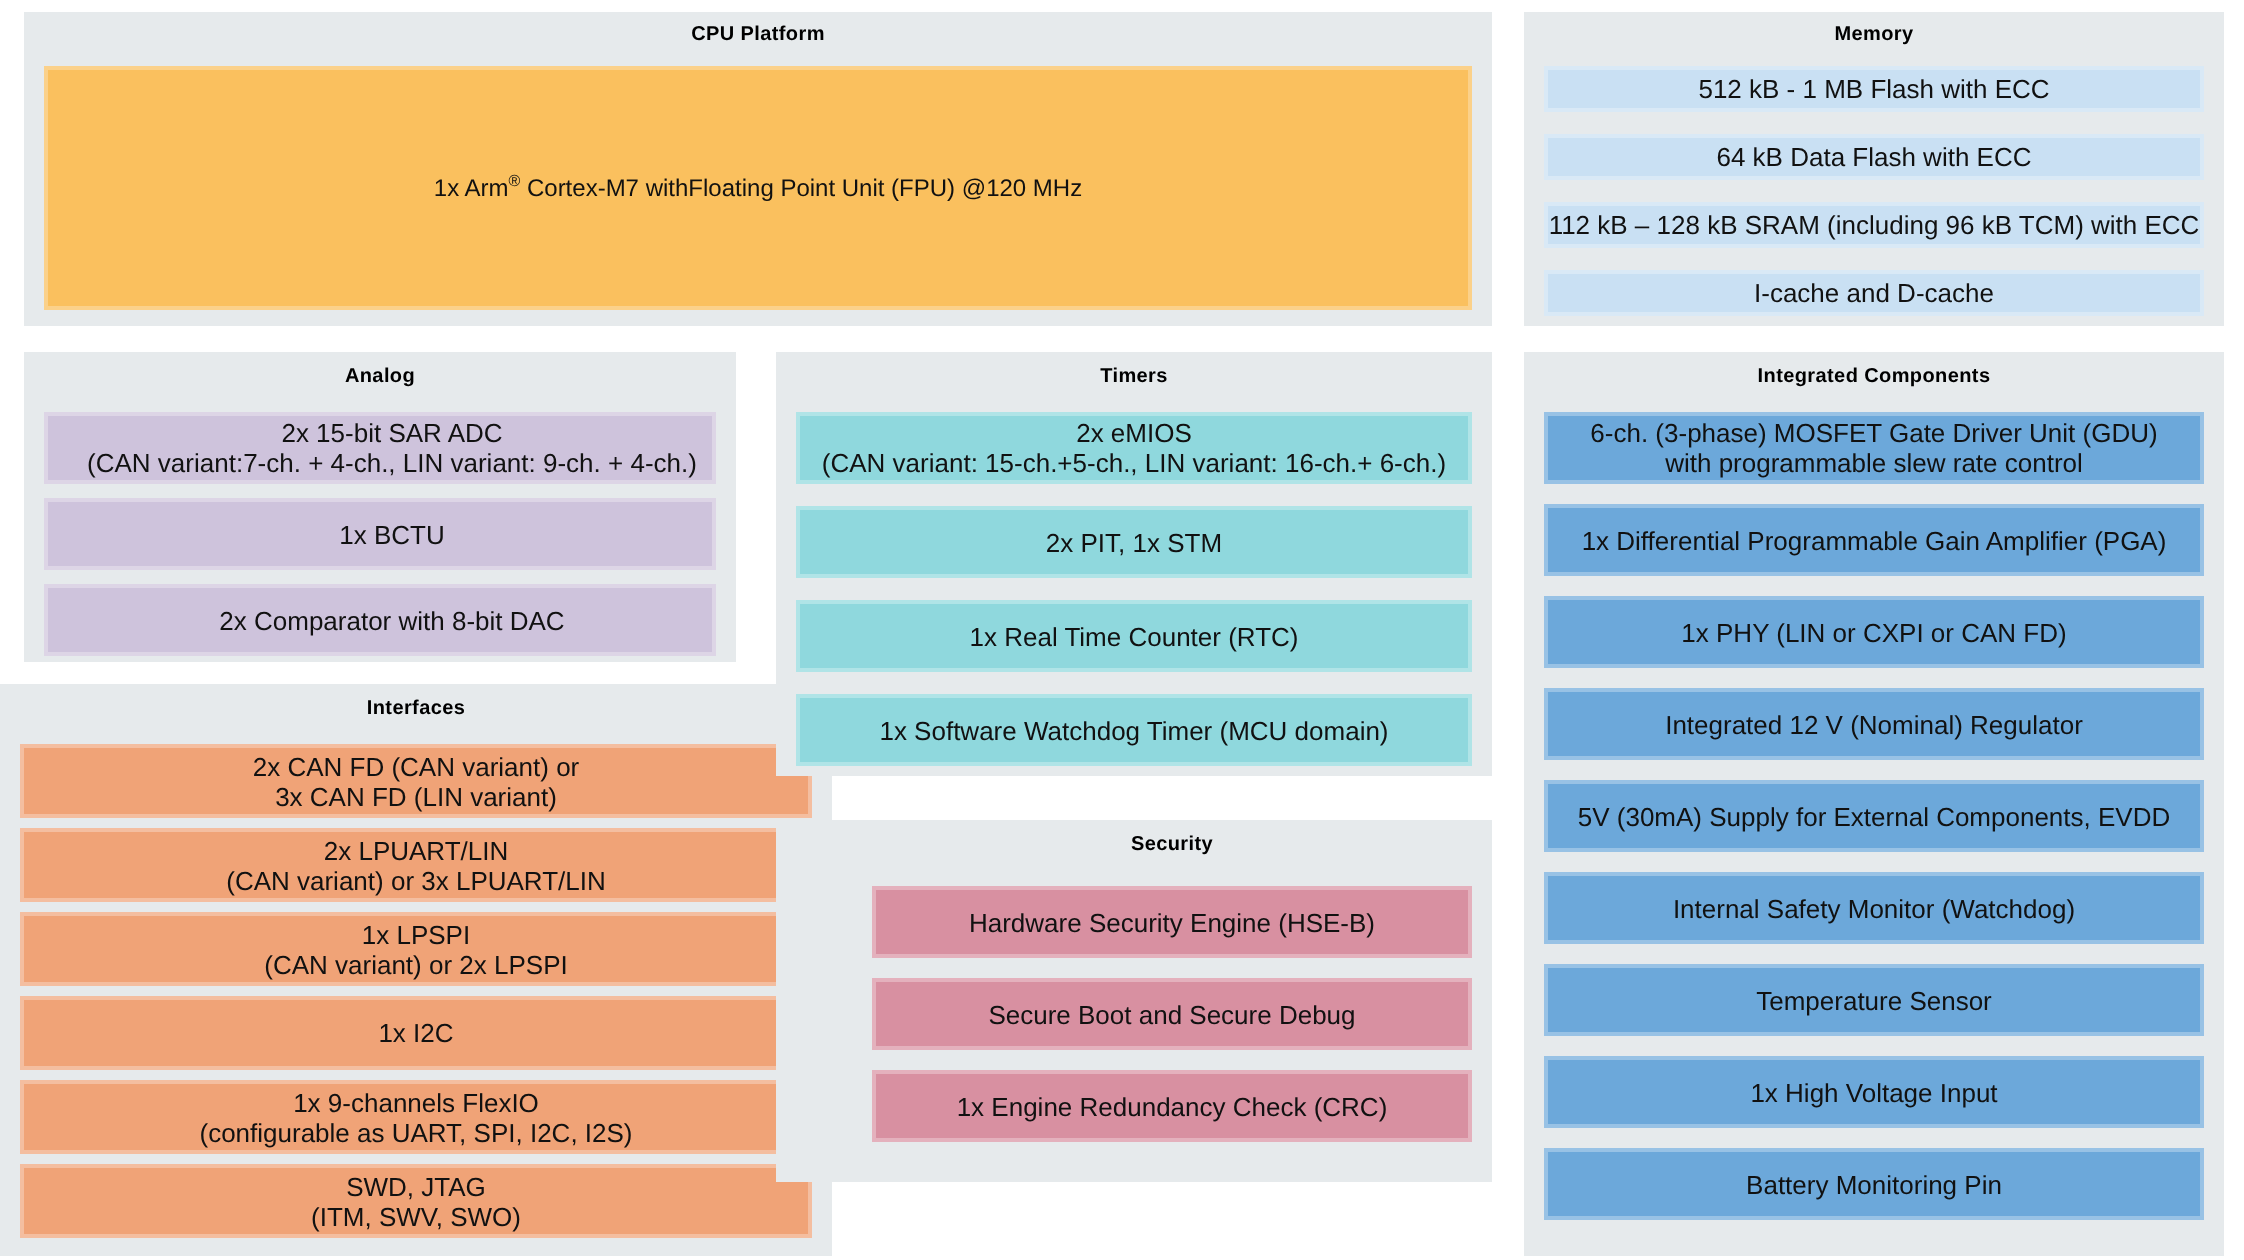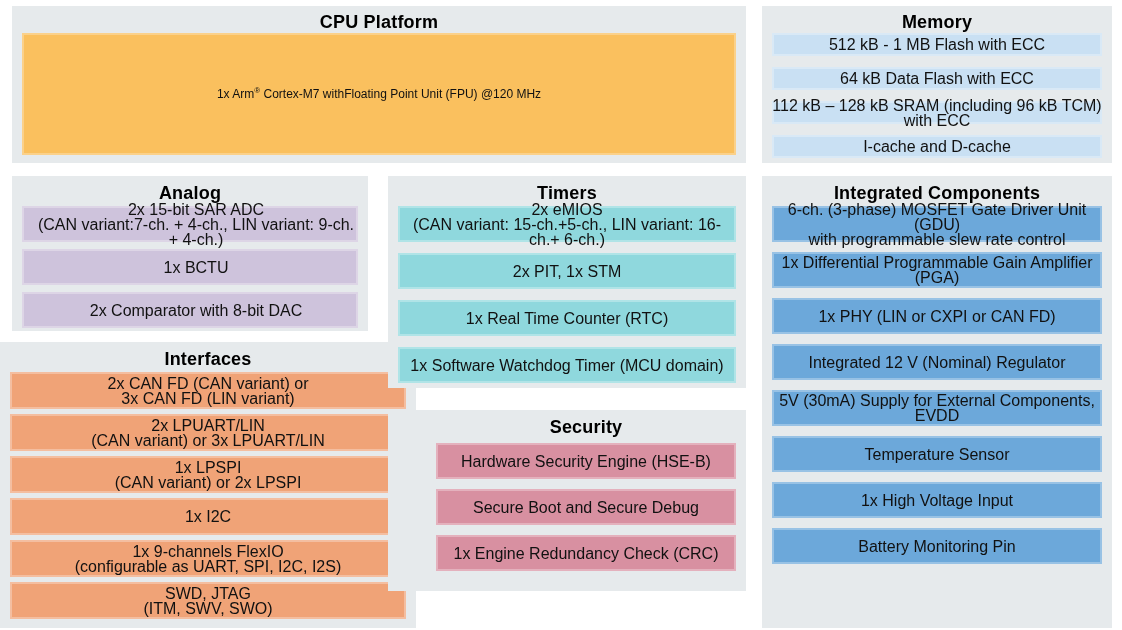--- a/index.html
+++ b/index.html
@@ -11,34 +11,34 @@
     overflow: hidden;
   }
   .panel {
     position: absolute;
     background: #e6eaec;
     padding: 0 10px;
   }
   .panel-title {
     text-align: center;
     font-weight: bold;
-    font-size: 18px;
+    font-size: 10px;
     color: #000;
     padding-top: 7px;
     height: 30px;
     letter-spacing: 0.2px;
   }
   .rows { display: flex; flex-direction: column; }
   .row {
     display: flex;
     flex-direction: column;
     justify-content: center;
     align-items: center;
     text-align: center;
-    font-size: 16px;
+    font-size: 13px;
     line-height: 15px;
     color: #111;
     box-shadow: inset 0 0 0 2px rgba(255,255,255,0.30);
     flex: none;
   }
   .row .line { width: 100%; }
 
   
   .panel-cpu        { left: 12px;  top: 6px;   width: 734px; height: 157px; }
   .panel-memory     { left: 762px; top: 6px;   width: 350px; height: 157px; }
@@ -206,20 +206,23 @@
       <div class="row">
         <div class="line">1x PHY (LIN or CXPI or CAN FD)</div>
       </div>
       <div class="row">
         <div class="line">Integrated 12 V (Nominal) Regulator</div>
       </div>
       <div class="row">
         <div class="line">5V (30mA) Supply for External Components, EVDD</div>
       </div>
       <div class="row">
+        <div class="line">Internal Safety Monitor (Watchdog)</div>
+      </div>
+      <div class="row">
         <div class="line">Temperature Sensor</div>
       </div>
       <div class="row">
         <div class="line">1x High Voltage Input</div>
       </div>
       <div class="row">
         <div class="line">Battery Monitoring Pin</div>
       </div>
     </div>
 </div>

